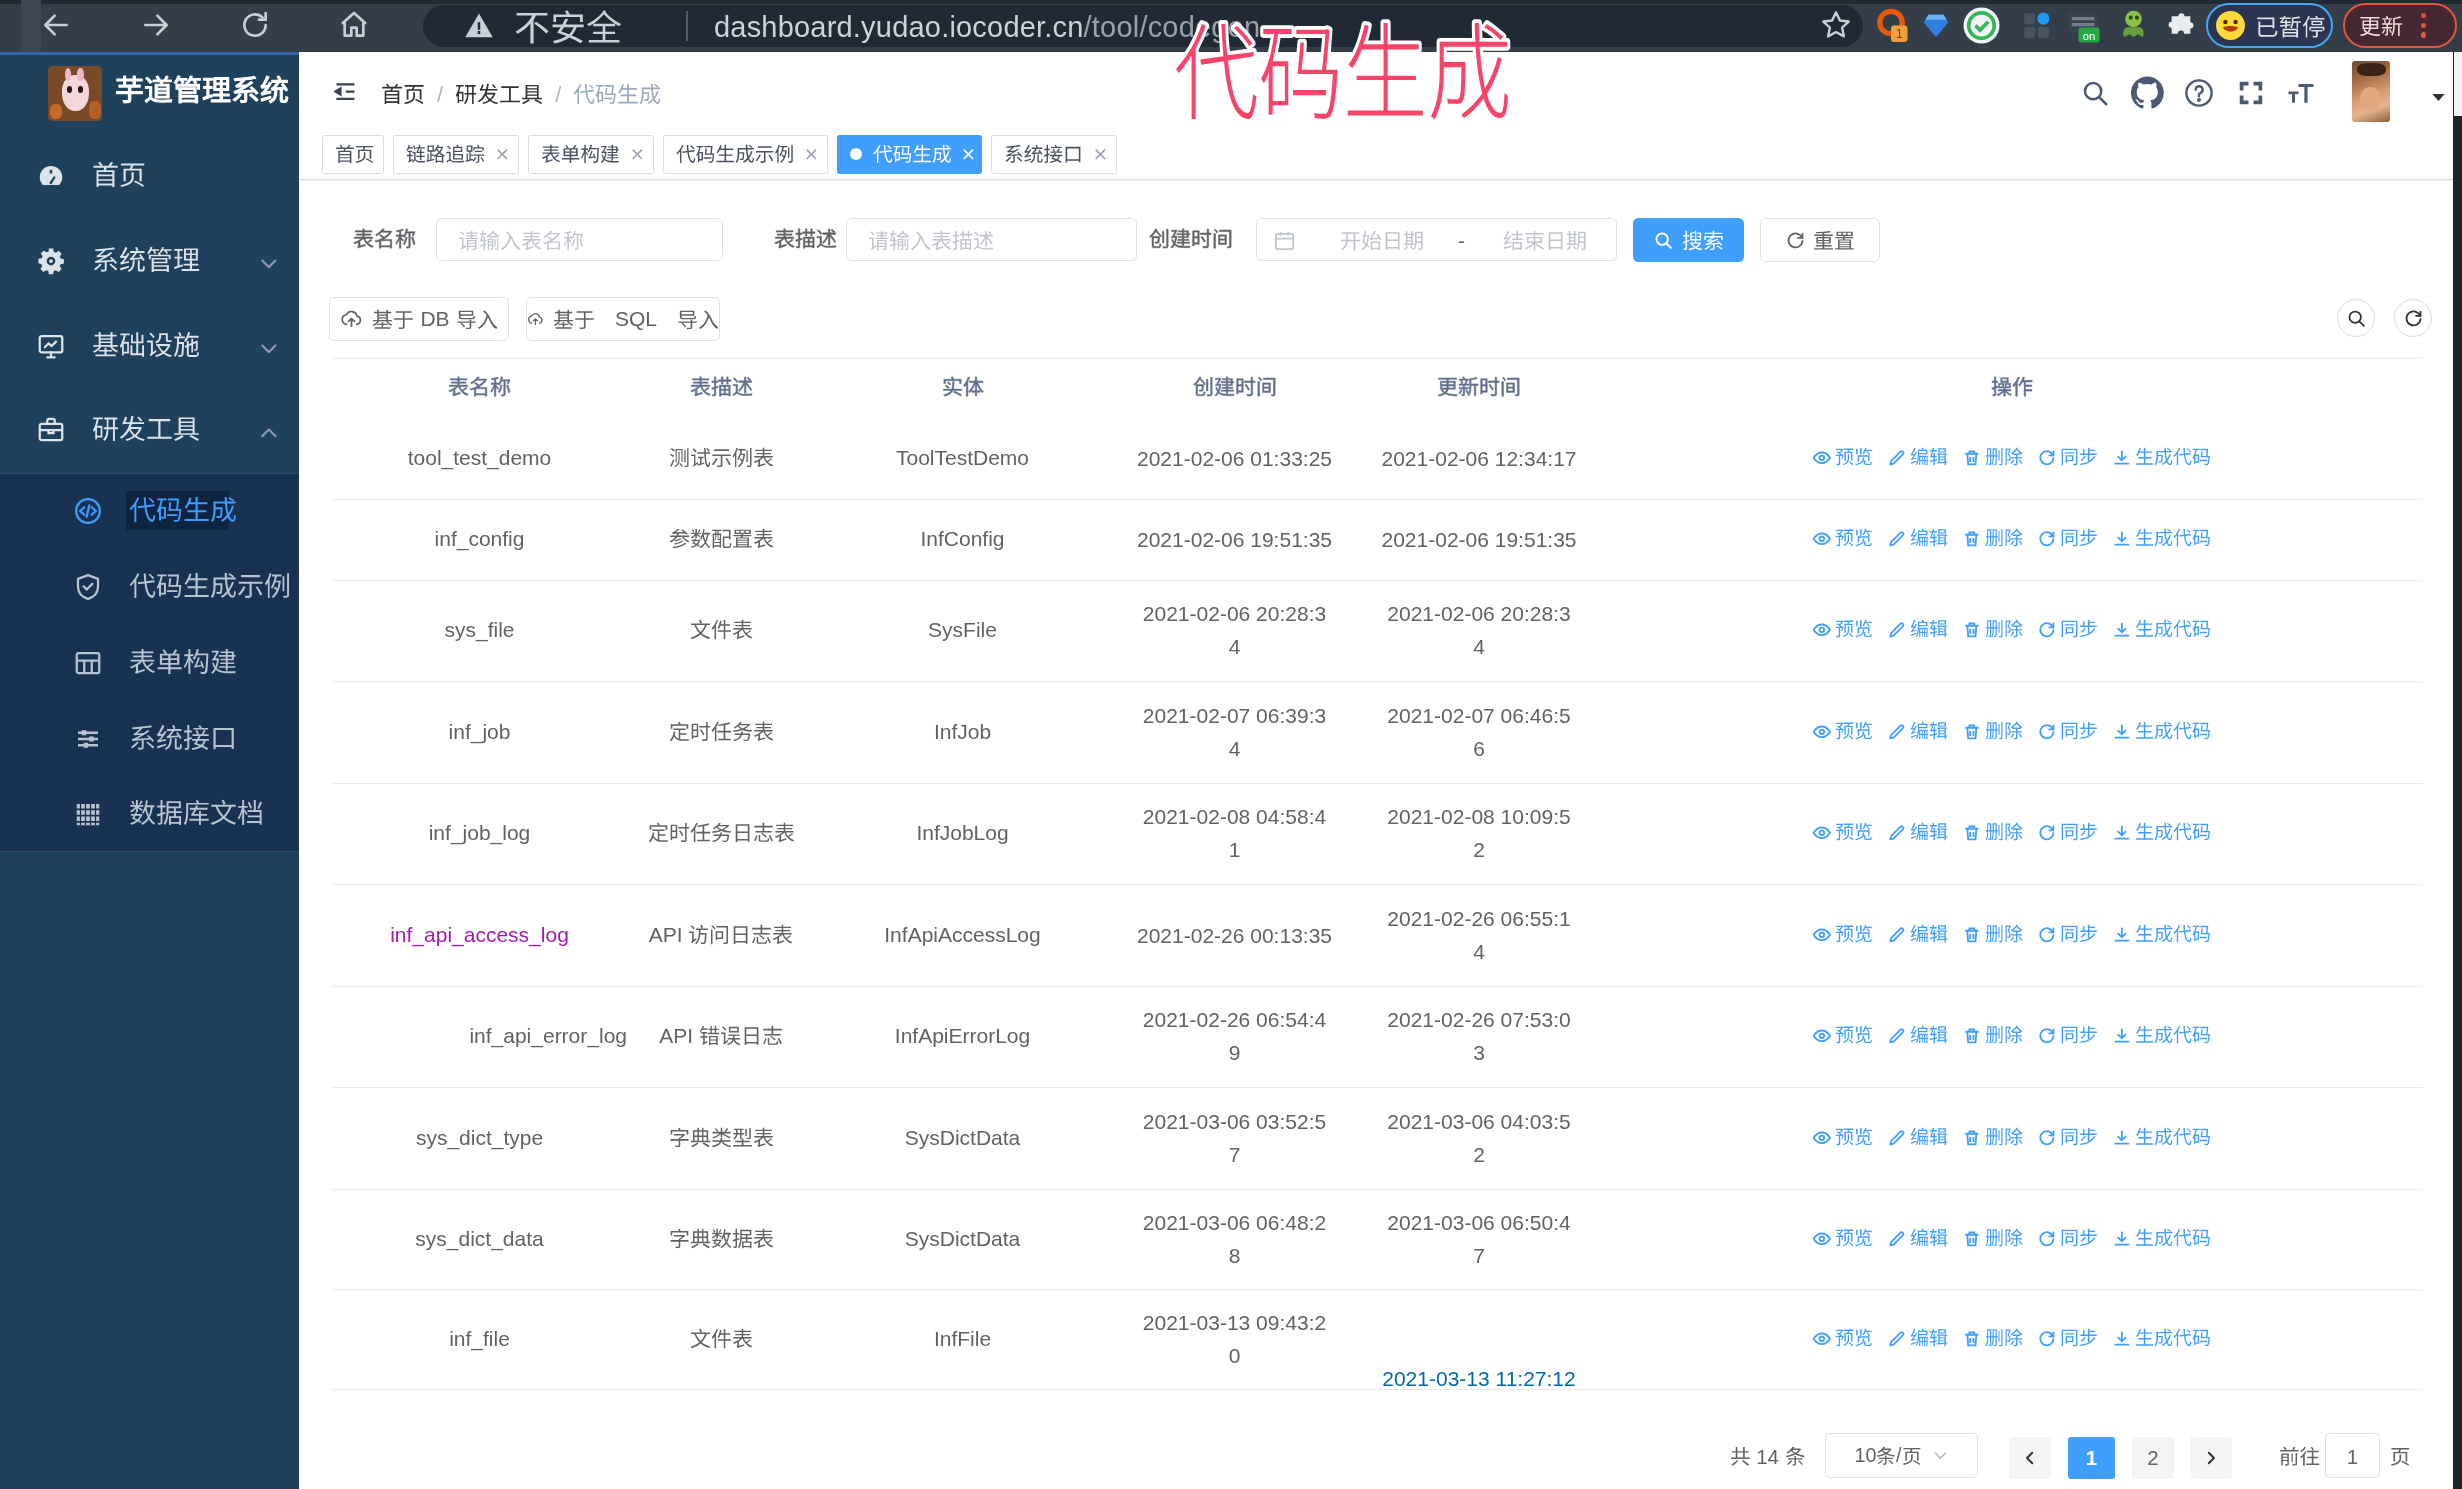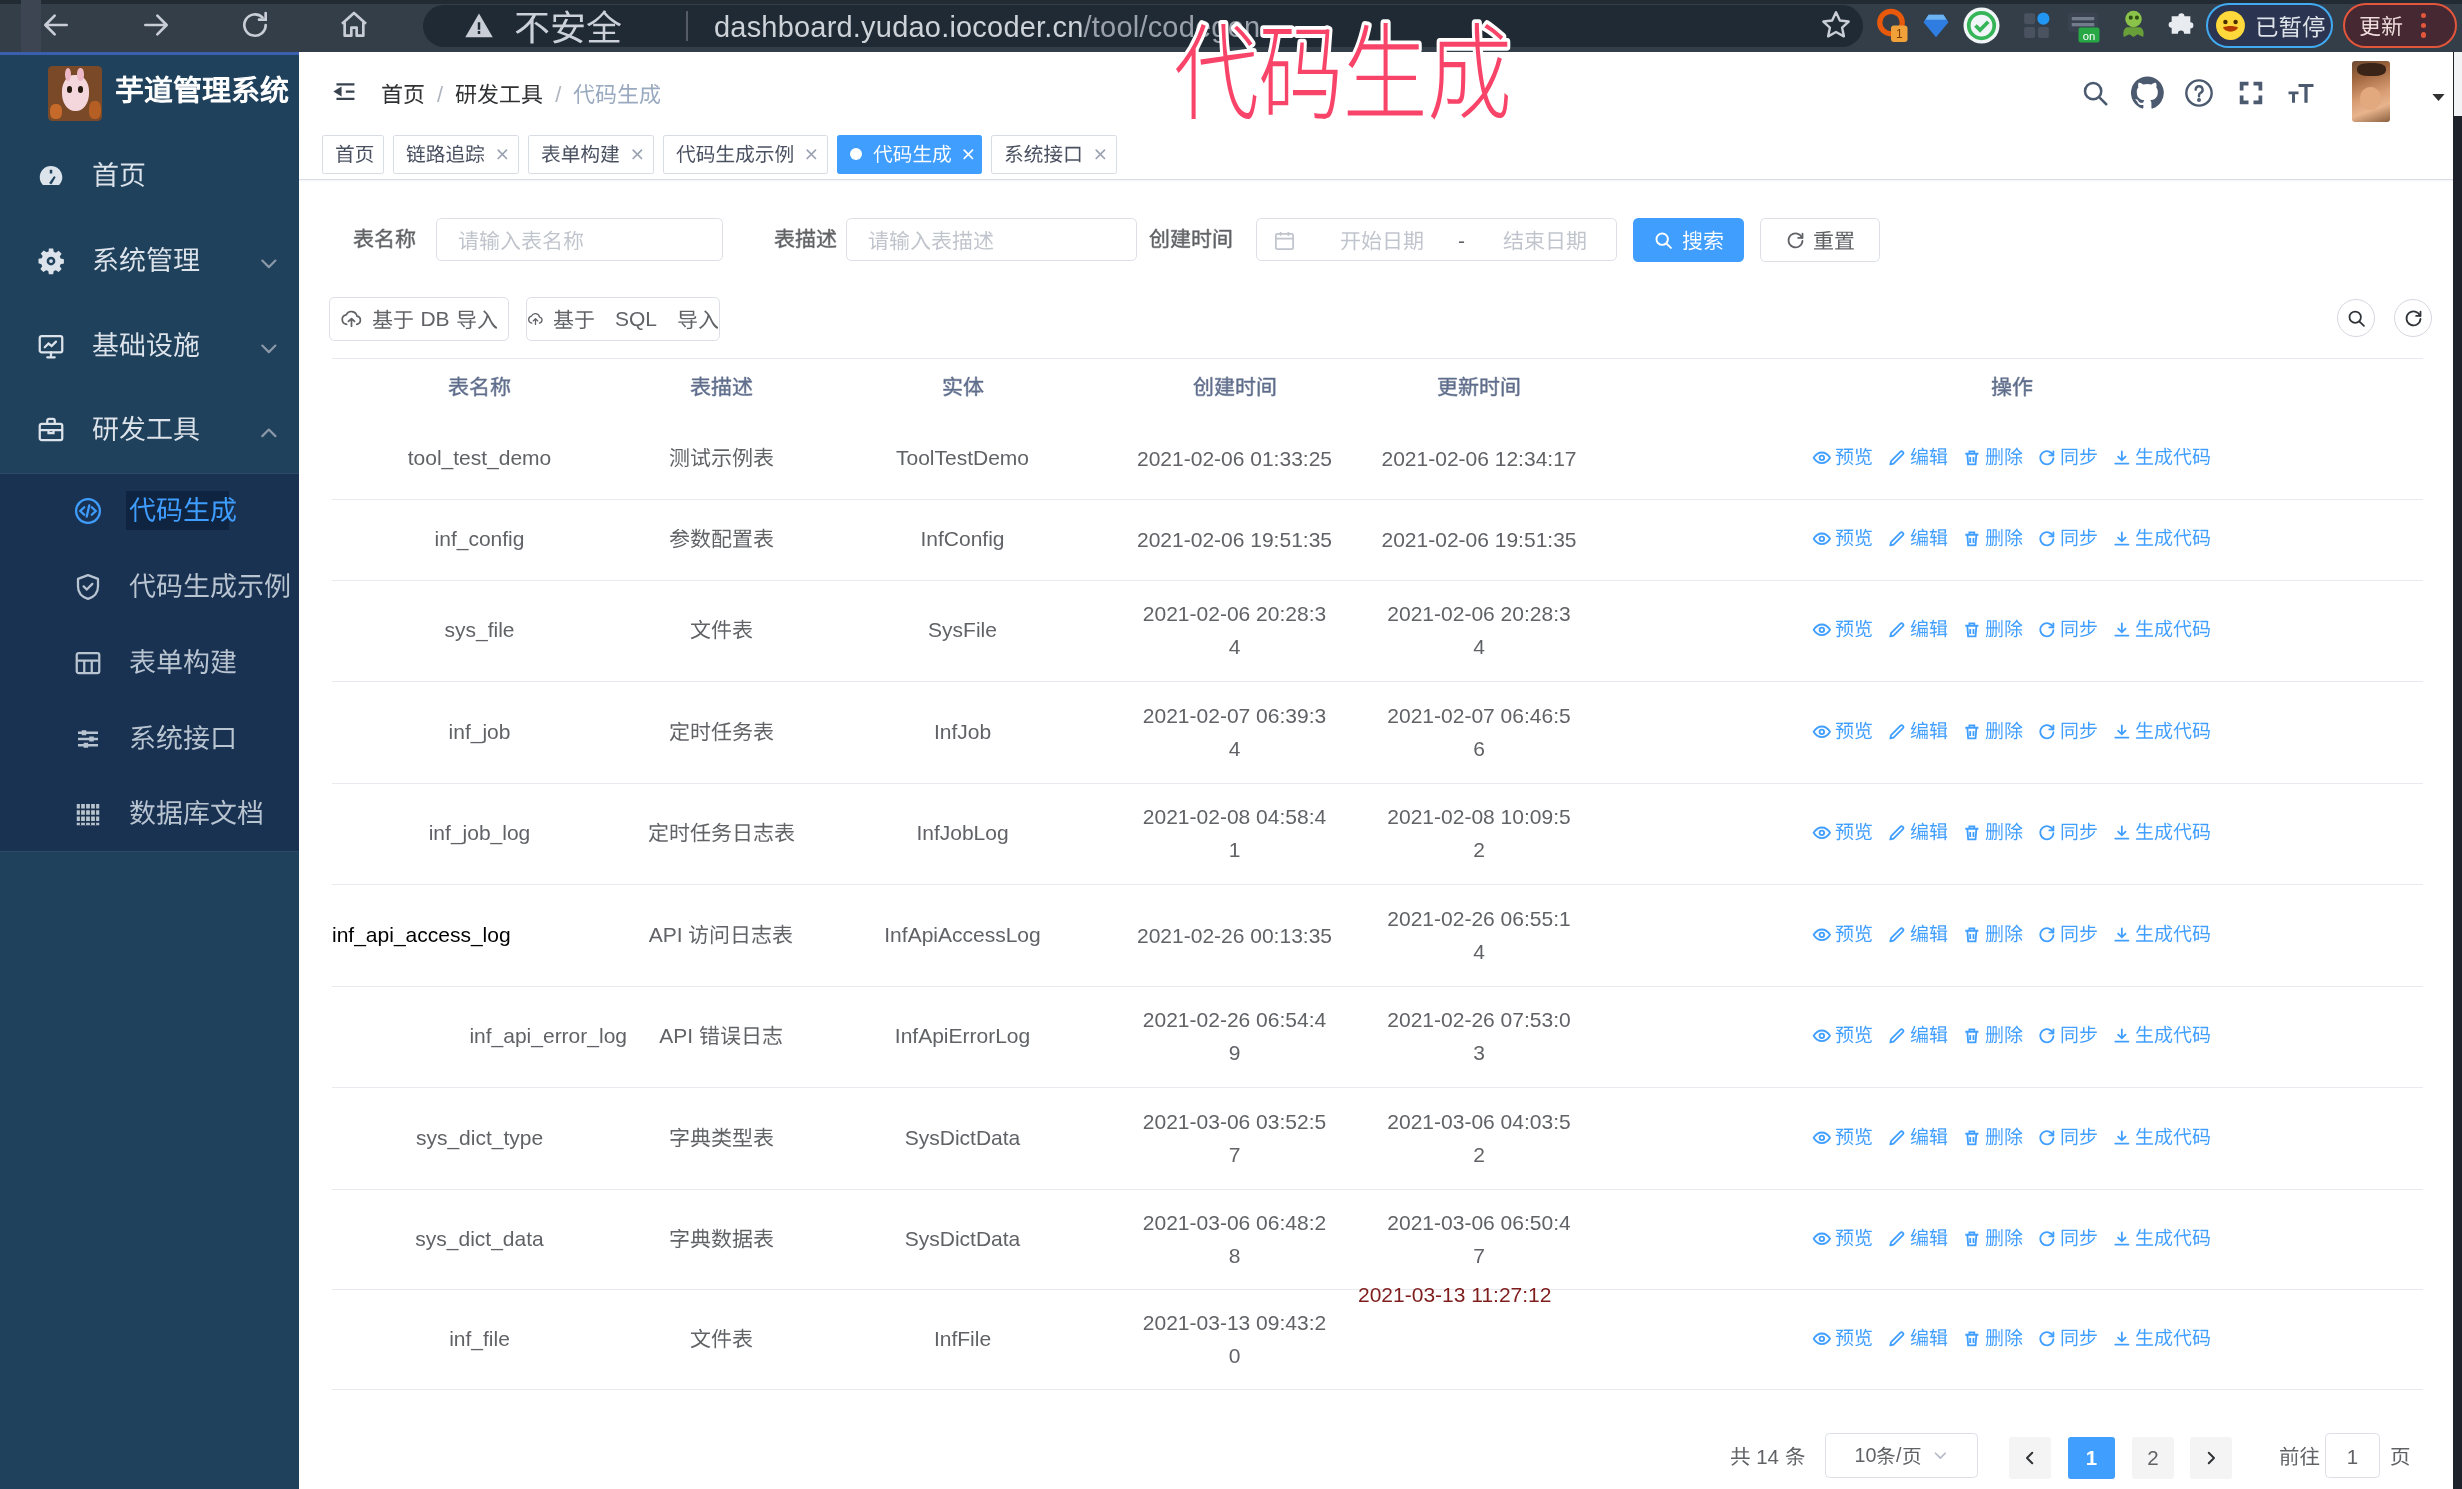--- a/index.html
+++ b/index.html
@@ -917,21 +917,21 @@
         <span style="margin-left:3.8px"><svg class="k" style="width:4em" viewBox="0 -110 500 125">
             <use href="#g751F"></use>
             <use href="#g6210" x="125"></use>
             <use href="#g4EE3" x="250"></use>
             <use href="#g7801" x="375"></use>
           </svg></span>
       </span>
     </div>
   </div>
 <div class="a" style="left:332px;top:986px;width:2091px;height:0.8px;background:#e8eaef"></div>
-<div class="a" style="left:332px;top:935px;width:295px;transform:translateY(-50%);text-align:left;font-size:21px;color:#000000">inf_api_access_log</div>
+<div class="a" style="left:332px;top:935px;width:295px;transform:translateY(-50%);text-align:center;font-size:21px;color:#a21caf">inf_api_access_log</div>
 <div class="a" style="left:627px;top:935px;width:188px;transform:translateY(-50%);text-align:center;font-size:21px;color:#606266">API <svg class="k" style="width:5em" viewBox="0 -110 625 125">
       <use href="#g8BBF"></use>
       <use href="#g95EE" x="125"></use>
       <use href="#g65E5" x="250"></use>
       <use href="#g5FD7" x="375"></use>
       <use href="#g8868" x="500"></use>
     </svg></div>
 <div class="a" style="left:815px;top:935px;width:295px;transform:translateY(-50%);text-align:center;font-size:21px;color:#606266">InfApiAccessLog</div>
 <div class="a" style="left:1111px;top:935px;width:247px;transform:translateY(-50%);text-align:center;line-height:33px;font-size:21px;color:#606266">2021-02-26 00:13:35</div>
 <div class="a" style="left:1358px;top:935px;width:242px;transform:translateY(-50%);text-align:center;line-height:33px;font-size:21px;color:#606266">2021-02-26 06:55:1<br>4</div>
@@ -1184,21 +1184,21 @@
   </div>
 <div class="a" style="left:332px;top:1389px;width:2091px;height:0.8px;background:#e8eaef"></div>
 <div class="a" style="left:332px;top:1339px;width:295px;transform:translateY(-50%);text-align:center;font-size:21px;color:#606266">inf_file</div>
 <div class="a" style="left:627px;top:1339px;width:188px;transform:translateY(-50%);text-align:center;font-size:21px;color:#606266"><svg class="k" style="width:3em" viewBox="0 -110 375 125">
       <use href="#g6587"></use>
       <use href="#g4EF6" x="125"></use>
       <use href="#g8868" x="250"></use>
     </svg></div>
 <div class="a" style="left:815px;top:1339px;width:295px;transform:translateY(-50%);text-align:center;font-size:21px;color:#606266">InfFile</div>
 <div class="a" style="left:1111px;top:1339px;width:247px;transform:translateY(-50%);text-align:center;line-height:33px;font-size:21px;color:#606266">2021-03-13 09:43:2<br>0</div>
-<div class="a" style="left:1358px;top:1294px;width:242px;transform:translateY(-50%);line-height:33px;font-size:21px;color:#7f1d1d">2021-03-13 11:27:12</div>
+<div class="a" style="left:1358px;top:1378px;width:242px;transform:translateY(-50%);text-align:center;line-height:33px;font-size:21px;color:#0369a1">2021-03-13 11:27:12</div>
 <div class="a" style="left:1600px;top:1339px;width:823px;transform:translateY(-50%);text-align:center;font-size:19px;color:#409eff">
     <div class="flexc" style="justify-content:center">
       <span class="flexc" style="color:#409eff;margin:0 6.8px">
         <svg class="i" width="19.7" height="19.7" viewBox="0 0 24 24" stroke="#409eff" style="stroke-width:2.2">
           <path d="M2 12s4-6.5 10-6.5S22 12 22 12s-4 6.5-10 6.5S2 12 2 12z"></path>
           <circle cx="12" cy="12" r="2.8"></circle>
         </svg>
         <span style="margin-left:3.8px"><svg class="k" style="width:2em" viewBox="0 -110 250 125">
             <use href="#g9884"></use>
             <use href="#g89C8" x="125"></use>

